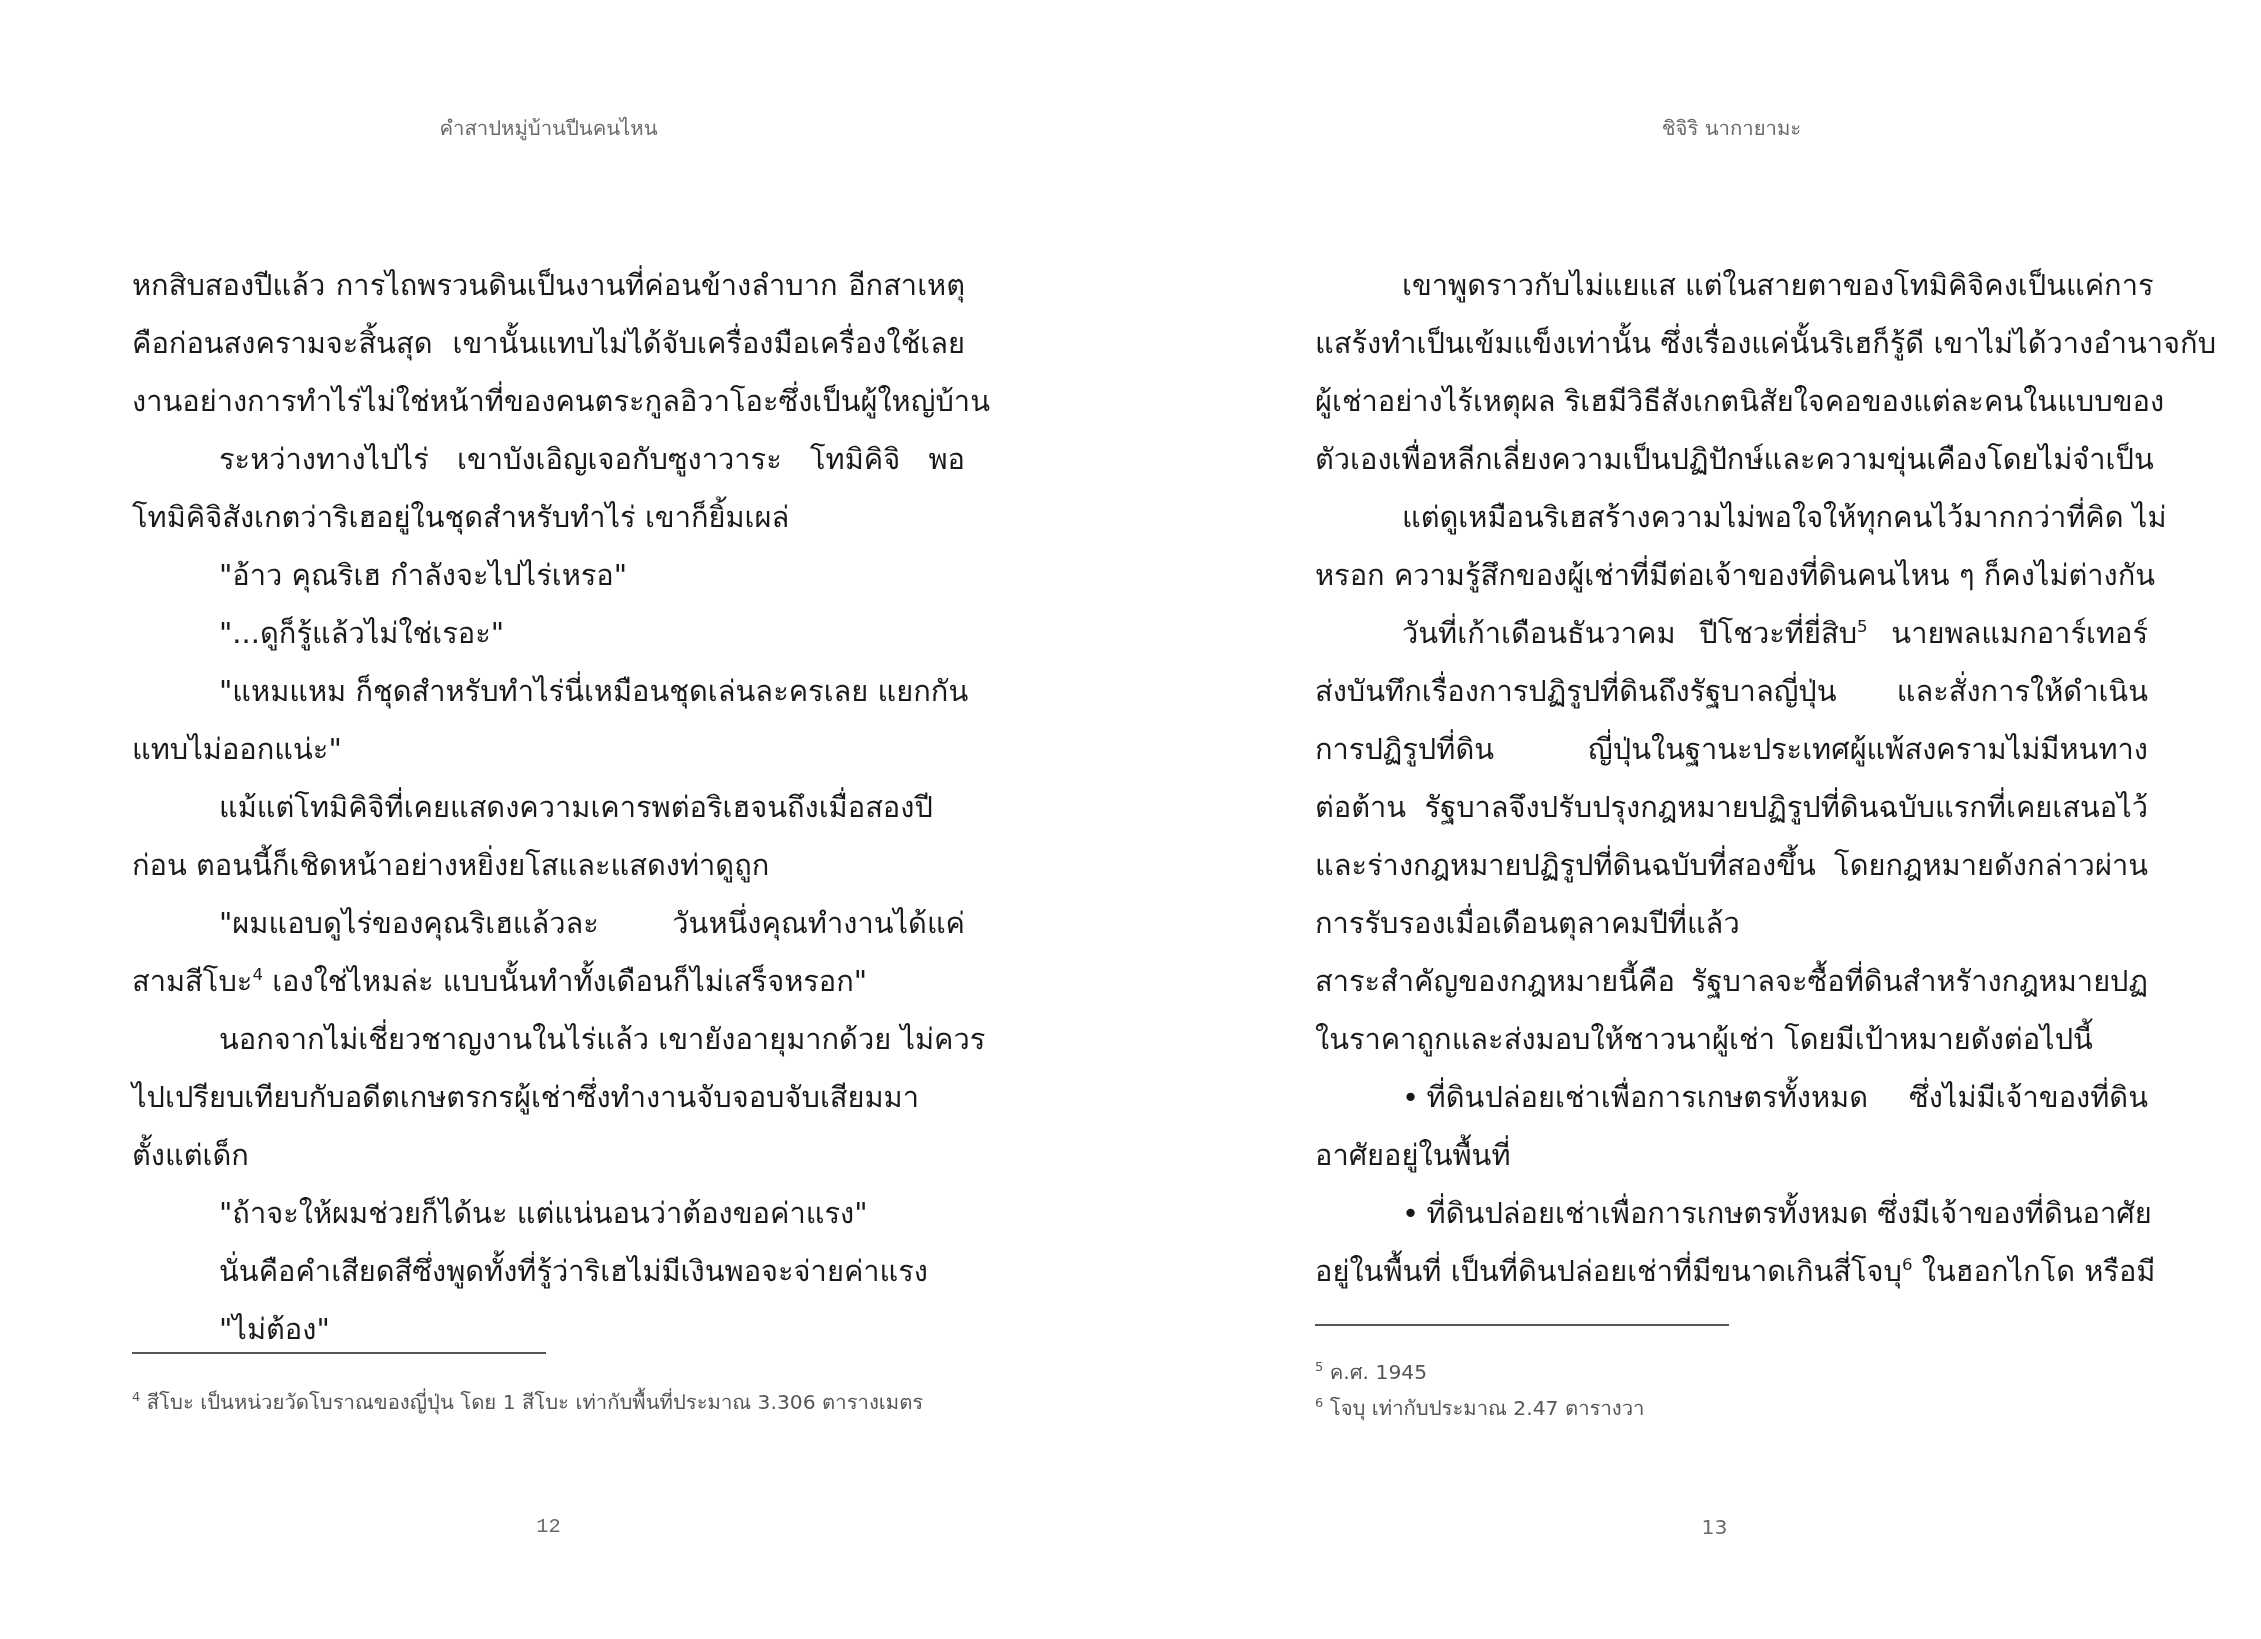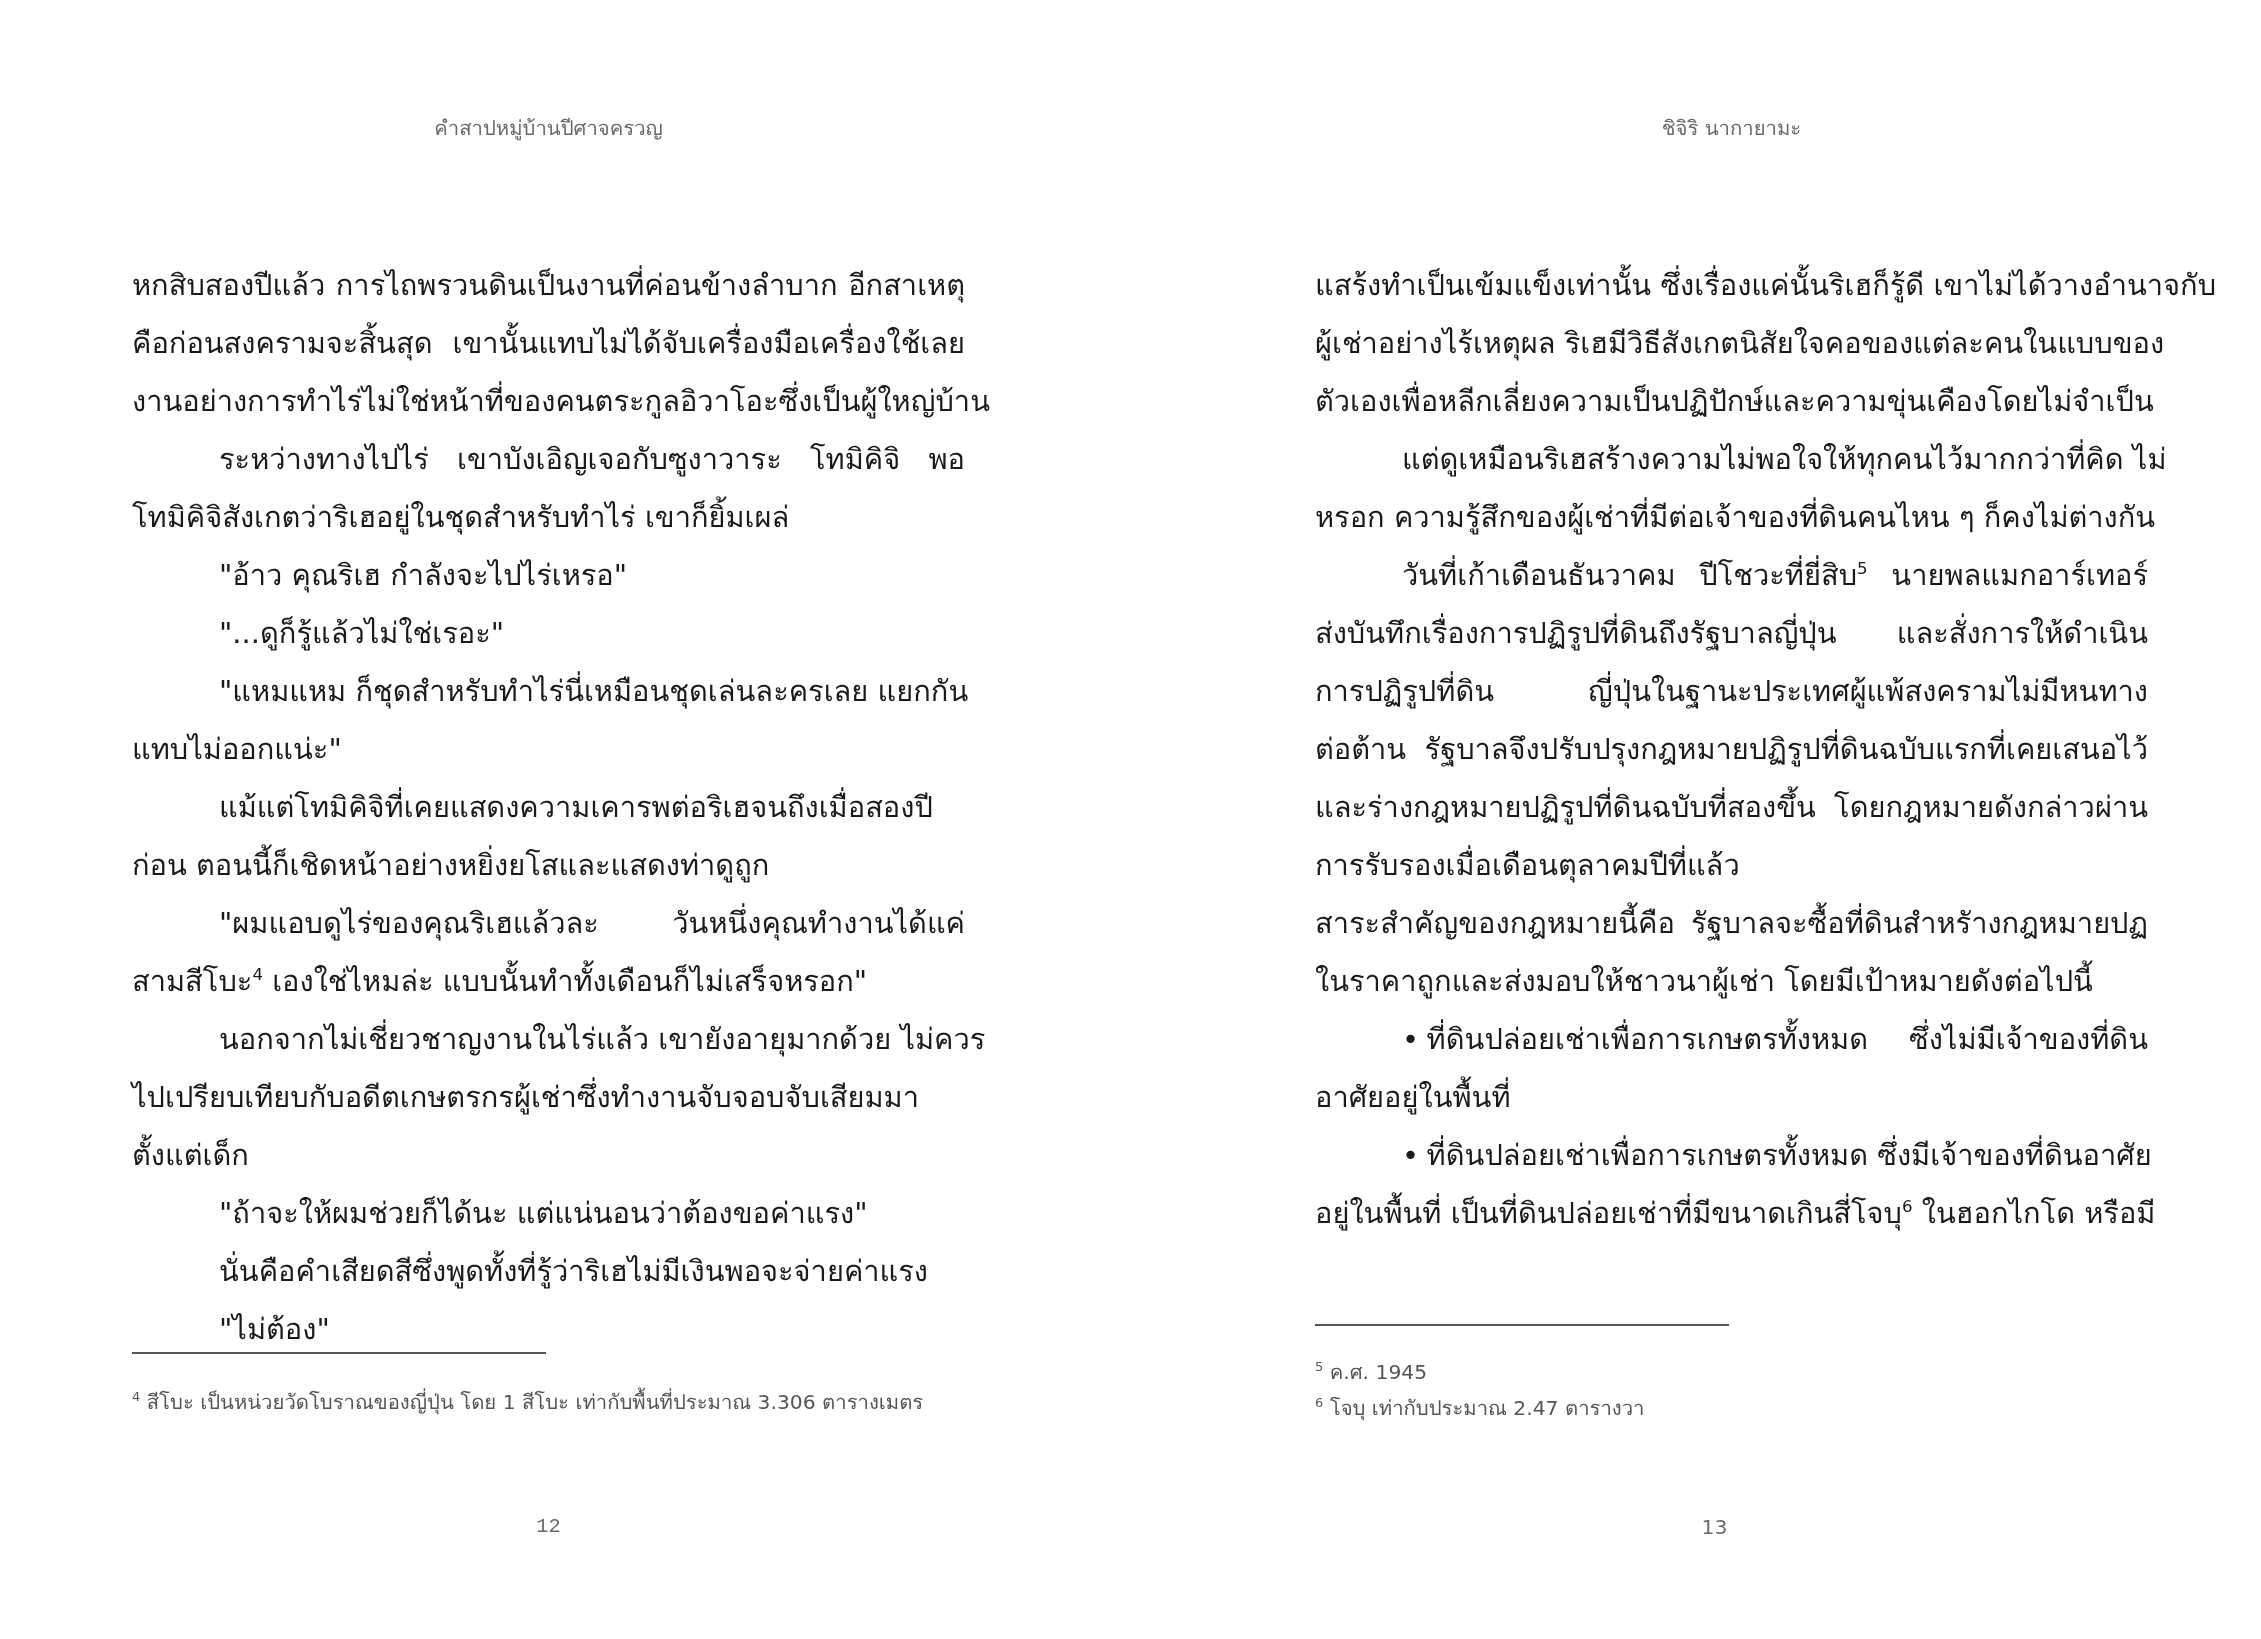--- a/index.html
+++ b/index.html
@@ -46,21 +46,21 @@
       text-align: center; width: 833px;
     }
     .page-left .page-number { left: 132px; font-family: Liberation Mono, monospace; }
     .page-right .page-number { left: 168px; }
     .bullet { display: inline-block; margin-right: 7.5px; }
   </style>
 </head>
 <body>
 
 <div class="page page-left">
-  <div class="running-head">คำสาปหมู่บ้านปีศาจครวญ</div>
+  <div class="running-head">คำสาปหมู่บ้านปีนคนไหน</div>
   <div class="body-text" id="left-body">
       <div class="line justify"><span>หกสิบสองปีแล้ว การไถพรวนดินเป็นงานที่ค่อนข้างลำบาก อีกสาเหตุ</span></div>
       <div class="line justify"><span>คือก่อนสงครามจะสิ้นสุด เขานั้นแทบไม่ได้จับเครื่องมือเครื่องใช้เลย</span></div>
       <div class="line justify"><span>งานอย่างการทำไร่ไม่ใช่หน้าที่ของคนตระกูลอิวาโอะซึ่งเป็นผู้ใหญ่บ้าน</span></div>
       <div class="line indent justify"><span>ระหว่างทางไปไร่ เขาบังเอิญเจอกับซูงาวาระ โทมิคิจิ  พอ</span></div>
       <div class="line"><span>โทมิคิจิสังเกตว่าริเฮอยู่ในชุดสำหรับทำไร่ เขาก็ยิ้มเผล่</span></div>
       <div class="line indent"><span>"อ้าว คุณริเฮ กำลังจะไปไร่เหรอ"</span></div>
       <div class="line indent"><span>"...ดูก็รู้แล้วไม่ใช่เรอะ"</span></div>
       <div class="line indent justify"><span>"แหมแหม ก็ชุดสำหรับทำไร่นี่เหมือนชุดเล่นละครเลย แยกกัน</span></div>
       <div class="line"><span>แทบไม่ออกแน่ะ"</span></div>
@@ -78,20 +78,21 @@
   <div class="fn-rule"></div>
   <div class="footnotes" id="left-fn">
       <div class="fn"><span class="sup">4</span> <span>สีโบะ เป็นหน่วยวัดโบราณของญี่ปุ่น โดย 1 สีโบะ เท่ากับพื้นที่ประมาณ 3.306 ตารางเมตร</span></div>
     </div>
   <div class="page-number">12</div>
 </div>
 
 <div class="page page-right">
   <div class="running-head">ชิจิริ นากายามะ</div>
   <div class="body-text" id="right-body">
+      <div class="line indent justify"><span>เขาพูดราวกับไม่แยแส แต่ในสายตาของโทมิคิจิคงเป็นแค่การ</span></div>
       <div class="line justify"><span>แสร้งทำเป็นเข้มแข็งเท่านั้น ซึ่งเรื่องแค่นั้นริเฮก็รู้ดี เขาไม่ได้วางอำนาจกับ</span></div>
       <div class="line justify"><span>ผู้เช่าอย่างไร้เหตุผล ริเฮมีวิธีสังเกตนิสัยใจคอของแต่ละคนในแบบของ</span></div>
       <div class="line justify"><span>ตัวเองเพื่อหลีกเลี่ยงความเป็นปฏิปักษ์และความขุ่นเคืองโดยไม่จำเป็น</span></div>
       <div class="line indent justify"><span>แต่ดูเหมือนริเฮสร้างความไม่พอใจให้ทุกคนไว้มากกว่าที่คิด ไม่</span></div>
       <div class="line justify"><span>หรอก ความรู้สึกของผู้เช่าที่มีต่อเจ้าของที่ดินคนไหน ๆ ก็คงไม่ต่างกัน</span></div>
       <div class="line indent justify"><span>วันที่เก้าเดือนธันวาคม ปีโชวะที่ยี่สิบ</span><span class="sup">5</span><span> นายพลแมกอาร์เทอร์</span></div>
       <div class="line justify"><span>ส่งบันทึกเรื่องการปฏิรูปที่ดินถึงรัฐบาลญี่ปุ่น และสั่งการให้ดำเนิน</span></div>
       <div class="line justify"><span>การปฏิรูปที่ดิน ญี่ปุ่นในฐานะประเทศผู้แพ้สงครามไม่มีหนทาง</span></div>
       <div class="line justify"><span>ต่อต้าน รัฐบาลจึงปรับปรุงกฎหมายปฏิรูปที่ดินฉบับแรกที่เคยเสนอไว้</span></div>
       <div class="line justify"><span>และร่างกฎหมายปฏิรูปที่ดินฉบับที่สองขึ้น โดยกฎหมายดังกล่าวผ่าน</span></div>

